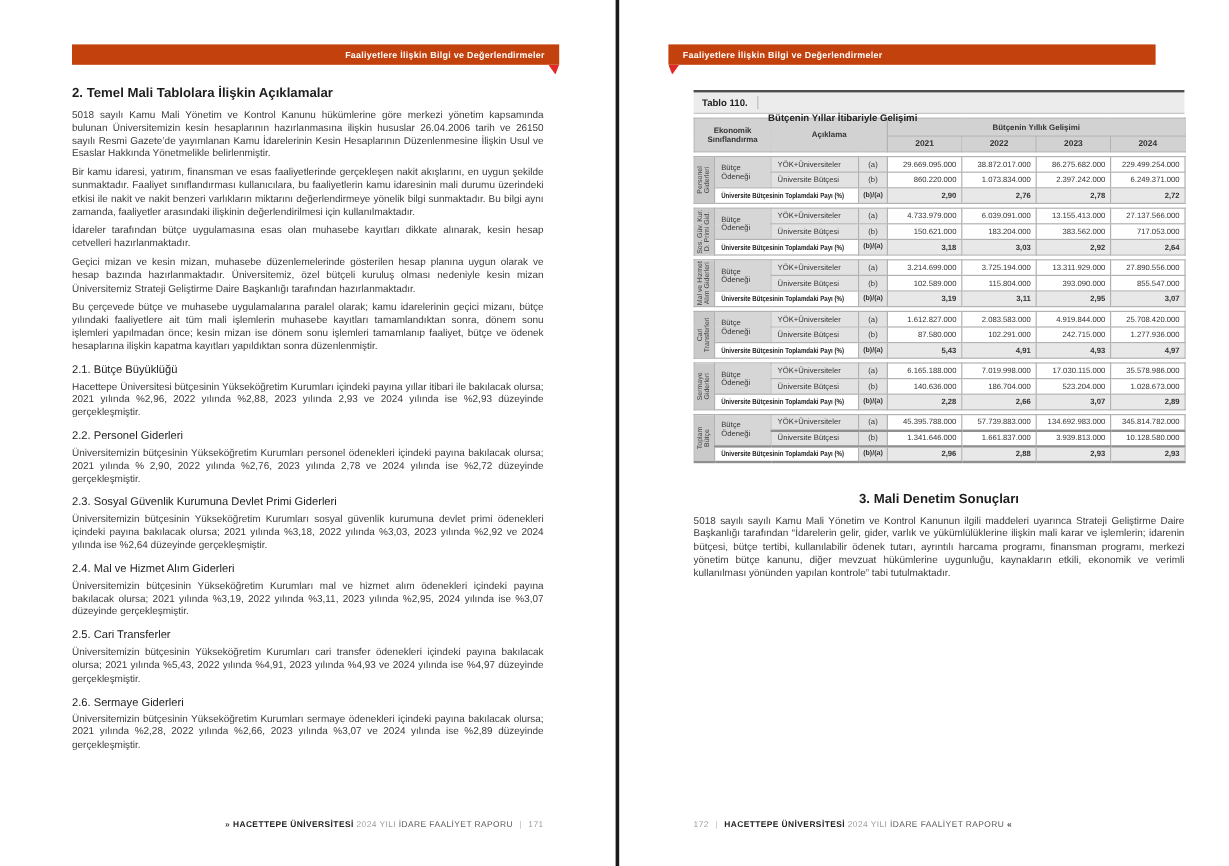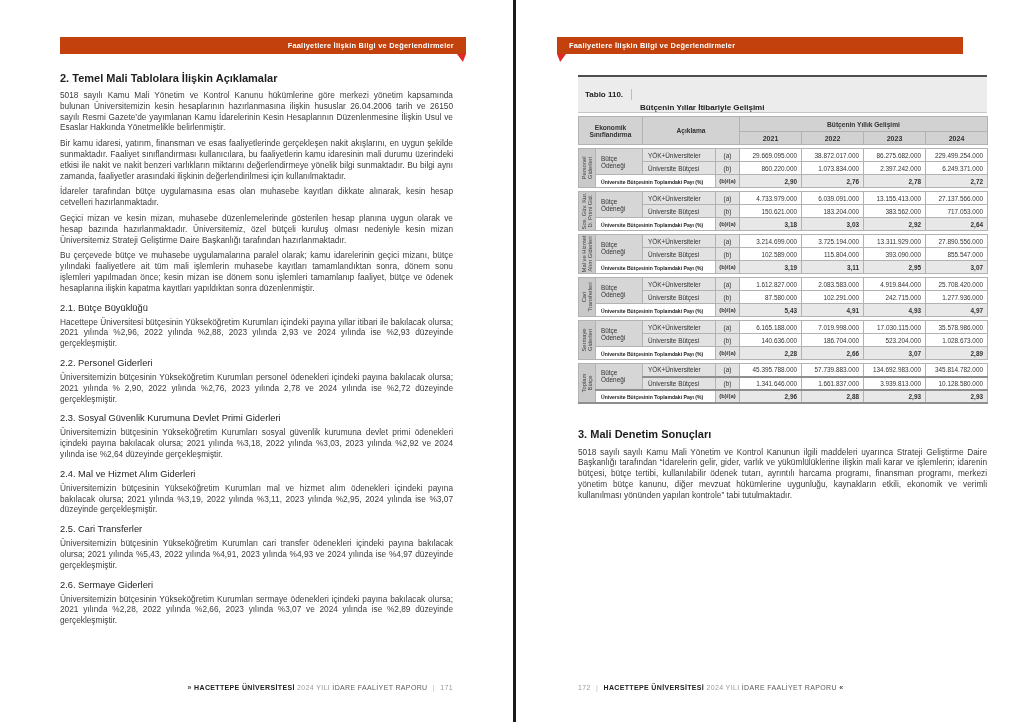--- a/index.html
+++ b/index.html
@@ -32,21 +32,21 @@
   .footer-right { left:62px; text-align:left; }
   .footer .brand { font-weight:bold; color:#222; }
   .footer .yr { color:#9a9a9a; }
   .footer .rep { color:#5a5a5a; }
   .footer .sep { color:#bcbcbc; padding:0 3px; }
   .footer .mark { color:#444; font-weight:bold; }
 
   
   .content-right { position:absolute; left:62px; right:37px; top:64px; }
   .tbar { margin-top:11px; background:#ececec; border-top:2px solid #4e4e4e; border-bottom:1px solid #c6c6c6;
-          height:38px; display:flex; align-items:center; margin-bottom:3px; }
+          height:20px; display:flex; align-items:center; margin-bottom:3px; }
   .tbar .tlabel { font-size:8px; font-weight:bold; color:#222; padding:0 8px 0 7px; }
   .tbar .tdiv { width:1px; height:11px; background:#bdbdbd; }
   .tbar .ttitle { font-size:8px; font-weight:bold; color:#222; padding-left:8px;margin-top:25px; }
 
   table.grp, table.thead-tbl { width:100%; border-collapse:collapse; table-layout:fixed; margin-bottom:3px; }
   table.grp td, table.thead-tbl th { border:1px solid #b2b2b2; font-size:6.4px; color:#333; height:13px;
        overflow:hidden; vertical-align:middle; }
   col.c1 { width:17px; } col.c2 { width:47px; } col.c3 { width:73px; } col.c4 { width:24px; } col.c5 { width:62px; }
 
   .thead-tbl th { background:#d2d2d2; font-weight:bold; color:#2a2a2a; text-align:center; }
@@ -61,21 +61,21 @@
   td.desc   { background:#e2e2e2; padding-left:5px; color:#3a3a3a; }
   td.code   { background:#e2e2e2; text-align:center; color:#3a3a3a; }
   td.val    { background:#fff; text-align:right; padding-right:4px; color:#333; }
   tr.pay td.paylabel { background:#fff; font-weight:bold; color:#222; padding-left:5px; white-space:nowrap; }
   tr.pay td.paylabel span { display:inline-block; transform:scaleX(.82); transform-origin:left center; font-size:6.2px; }
   tr.pay td.code { background:#e2e2e2; font-weight:bold; font-size:5.9px; }
   tr.pay td.val  { background:#e8e8e8; font-weight:bold; }
   table.grp-last td { border-bottom:2px solid #8f8f8f; }
 
   .sec3 { margin-top:24px; }
-  .sec3 .h-main { margin-bottom:7px; }
+  .sec3 .h-main { margin-bottom:7px;text-align:center; }
 </style>
 </head>
 <body>
 
 <div class="spread">
 
   <div class="page page-left">
     <div class="banner banner-left">
       <span>Faaliyetlere İlişkin Bilgi ve Değerlendirmeler</span>
       <div class="tail tail-right"></div>

